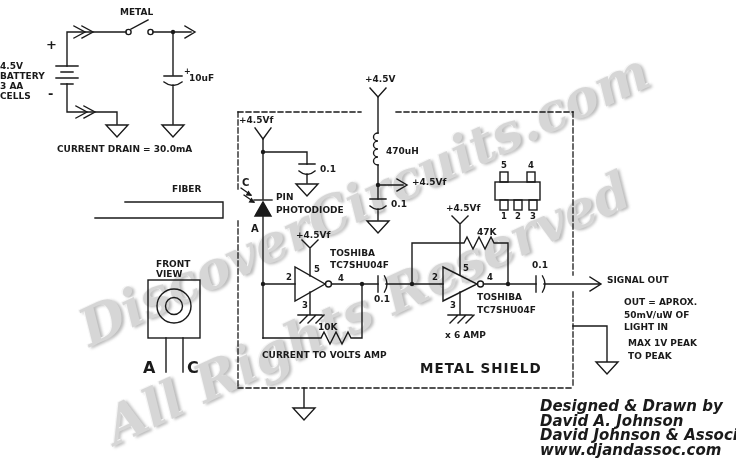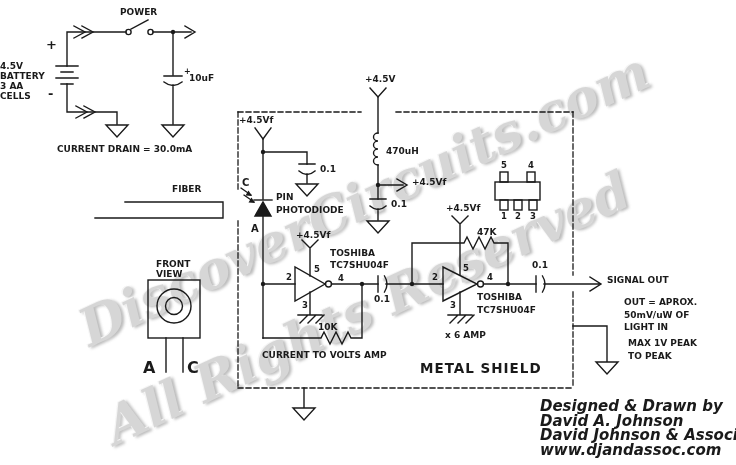--- a/index.html
+++ b/index.html
@@ -143,21 +143,21 @@
         <circle cx="263" cy="152" r="2.2"></circle>
         <circle cx="263" cy="284" r="2.2"></circle>
         <circle cx="362" cy="284" r="2.2"></circle>
         <circle cx="412" cy="284" r="2.2"></circle>
         <circle cx="508" cy="284" r="2.2"></circle>
         <circle cx="378" cy="185" r="2.2"></circle>
       </g>
     </g>
   </svg>
 
-  <span class="lbl" style="left:120px;top:7px;">POWER</span>
+  <span class="lbl" style="left:120px;top:7px;">METAL</span>
   <span class="lbl sign" style="left:46px;top:40px;">+</span>
   <span class="lbl sign" style="left:48px;top:89px;">-</span>
   <div class="lbl ctr mline" style="left:0px;top:61px;width:52px;">
     <span>4.5V</span>
     <span>BATTERY</span>
     <span>3 AA</span>
     <span>CELLS</span>
   </div>
   <span class="lbl tiny" style="left:184px;top:67px;">+</span>
   <span class="lbl" style="left:189px;top:73px;">10uF</span>

